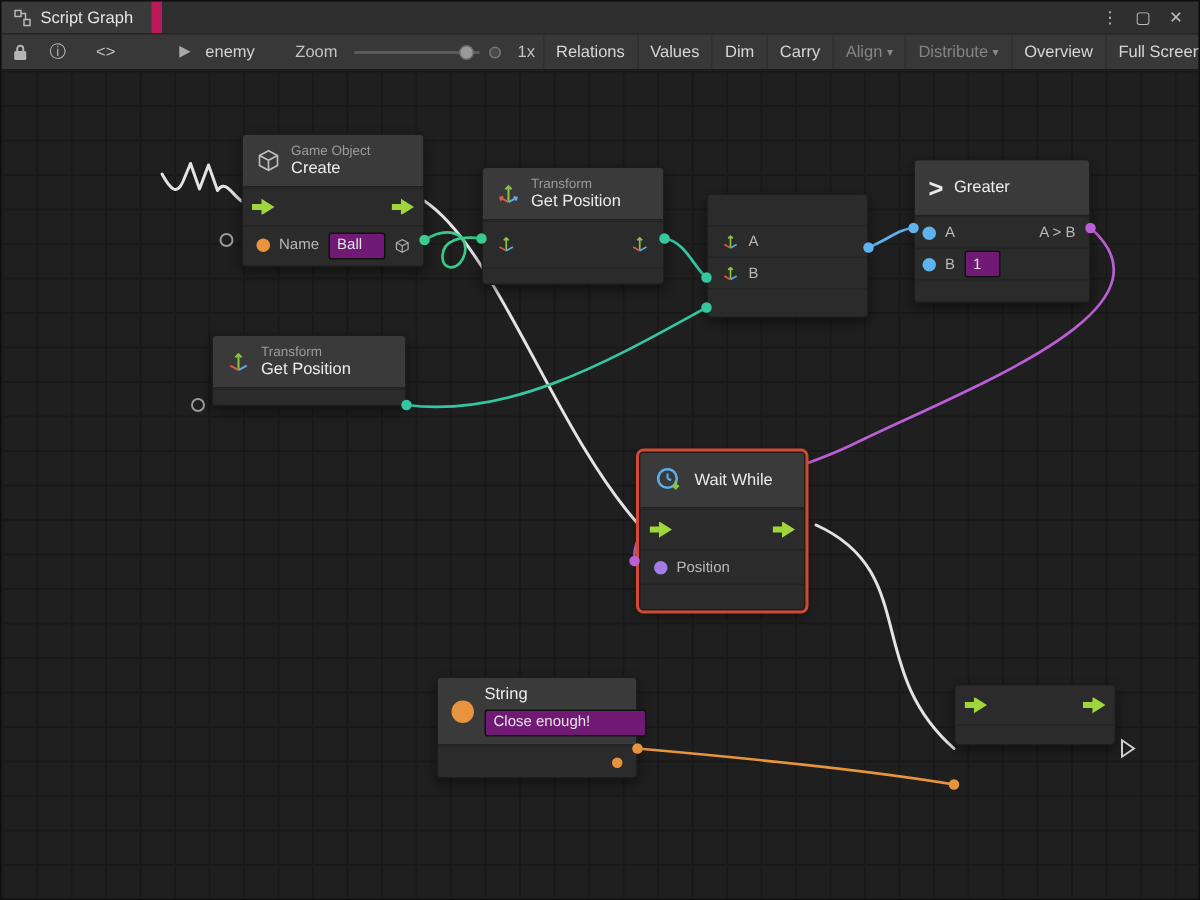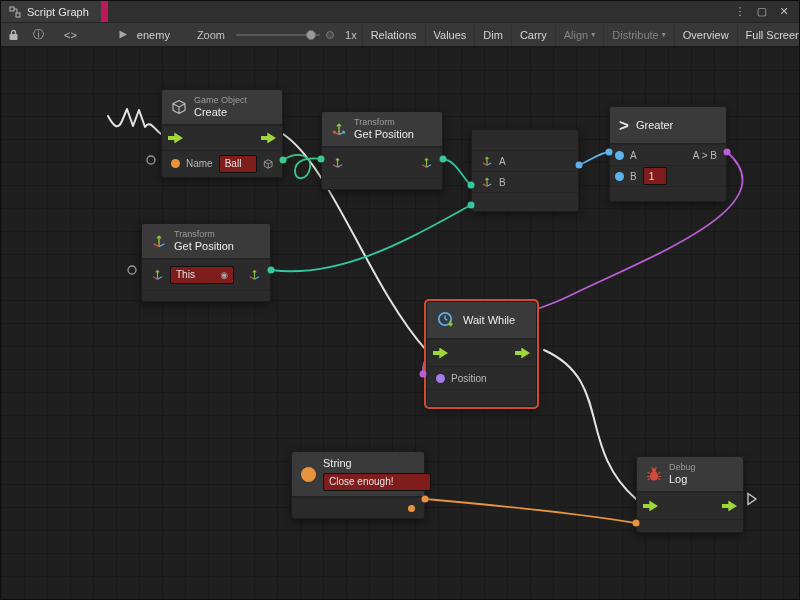--- a/index.html
+++ b/index.html
@@ -57,21 +57,21 @@
   .footer{border-top:1px solid #242424;}
   .grow{flex:1;}
   .lbl{color:#b9b9b9;font-size:10px;}
   .dot{width:9px;height:9px;border-radius:50%;flex:none;}
   .dot.orange{background:var(--value-orange,#e8943f);}
   .dot.blue{background:var(--value-blue,#5fb3ec);}
   .dot.purple{background:var(--value-purple,#a57ce6);}
   .dot.gray{background:#9a9a9a;}
   .arr{width:15px;height:11px;background:var(--flow-green,#9fd63c);flex:none;
     clip-path:polygon(0 32%,42% 32%,42% 0,100% 50%,42% 100%,42% 68%,0 68%);}
-  .field{background:#7f1d1d;border:1px solid #101010;border-radius:2px;color:#e3e3e3;font-size:10px;padding:1px 5px;height:14px;display:flex;align-items:center;gap:4px;box-sizing:content-box;}
+  .field{background:#701a75;border:1px solid #101010;border-radius:2px;color:#e3e3e3;font-size:10px;padding:1px 5px;height:14px;display:flex;align-items:center;gap:4px;box-sizing:content-box;text-align:center;}
   .picker{color:#a5a5a5;font-size:9px;}
   .gicon{font-size:17px;font-weight:bold;color:#eaeaea;line-height:1;}
   .str-circle{width:15px;height:15px;border-radius:50%;background:var(--value-orange,#e8943f);flex:none;}
 </style>
 </head>
 <body>
 
 <div class="window">
 
   <div class="titlebar">
@@ -254,37 +254,20 @@
       <svg width="16" height="16" viewBox="0 0 14 14">
         <path d="M7 12V3 M5.2 4.6L7 2.8l1.8 1.8" fill="none" stroke="#8bc53f" stroke-width="1.2"></path>
         <path d="M7 12L2.2 9.4" fill="none" stroke="#d8584a" stroke-width="1.2"></path>
         <path d="M7 12l4.8-2.6" fill="none" stroke="#5fa8e0" stroke-width="1.2"></path>
       </svg>
       <div class="nh-text">
         <span class="nh-cat">Transform</span>
         <span class="nh-title">Get Position</span>
       </div>
     </div>
-    <div class="row" style="height:30px;">
-      <svg width="13" height="13" viewBox="0 0 14 14">
-        <path d="M7 12V3 M5.2 4.6L7 2.8l1.8 1.8" fill="none" stroke="#8bc53f" stroke-width="1.2"></path>
-        <path d="M7 12L2.2 9.4" fill="none" stroke="#d8584a" stroke-width="1.2"></path>
-        <path d="M7 12l4.8-2.6" fill="none" stroke="#5fa8e0" stroke-width="1.2"></path>
-      </svg>
-      <span class="field" style="width:52px;">
-        <span class="grow">This</span>
-        <span class="picker">◉</span>
-      </span>
-      <span class="grow"></span>
-      <svg width="13" height="13" viewBox="0 0 14 14">
-        <path d="M7 12V3 M5.2 4.6L7 2.8l1.8 1.8" fill="none" stroke="#8bc53f" stroke-width="1.2"></path>
-        <path d="M7 12L2.2 9.4" fill="none" stroke="#d8584a" stroke-width="1.2"></path>
-        <path d="M7 12l4.8-2.6" fill="none" stroke="#5fa8e0" stroke-width="1.2"></path>
-      </svg>
-    </div>
     <div class="row footer" style="height:10px;"></div>
   </div>
 
   <div class="node selected" style="left:425px;top:300px;width:111px;">
     <div class="nh" style="min-height:26px;">
       <svg width="20" height="20" viewBox="0 0 20 20">
         <circle cx="9" cy="9" r="6.2" fill="none" stroke="#58aef0" stroke-width="1.7"></circle>
         <path d="M9 9V5.6 M9 9l2.4 1.2" fill="none" stroke="#58aef0" stroke-width="1.4"></path>
         <path d="M14.5 10.5v5 M12.6 13.4l1.9 2.1 1.9-2.1" fill="none" stroke="#8bc53f" stroke-width="1.6"></path>
       </svg>
@@ -312,31 +295,20 @@
           </span>
       </div>
     </div>
     <div class="row" style="height:20px;">
       <span class="grow"></span>
       <span class="dot orange" style="width:7px;height:7px;"></span>
     </div>
   </div>
 
   <div class="node" style="left:635px;top:455px;width:108px;">
-    <div class="nh">
-      <svg width="16" height="16" viewBox="0 0 16 16">
-        <circle cx="8" cy="4.2" r="2.1" fill="#d14b3c"></circle>
-        <ellipse cx="8" cy="10" rx="4.2" ry="4.6" fill="#d14b3c"></ellipse>
-        <path d="M3.8 7.5L1.5 6 M3.6 10.5H1 M3.8 12.5l-2.3 1.5 M12.2 7.5l2.3-1.5 M12.4 10.5H15 M12.2 12.5l2.3 1.5 M6.5 2.6L5.5 1.2 M9.5 2.6l1-1.4" stroke="#d14b3c" stroke-width="1.1" fill="none"></path>
-      </svg>
-      <div class="nh-text">
-        <span class="nh-cat">Debug</span>
-        <span class="nh-title">Log</span>
-      </div>
-    </div>
     <div class="row" style="height:26px;">
       <span class="arr" style="margin-left:-3px;"></span>
       <span class="grow"></span>
       <span class="arr" style="margin-right:-3px;"></span>
     </div>
     <div class="row footer" style="height:12px;"></div>
   </div>
 
   <svg class="layer" id="marks">
     <circle cx="282" cy="159" r="3.5" fill="var(--curl-green,#3cc98c)"></circle>

